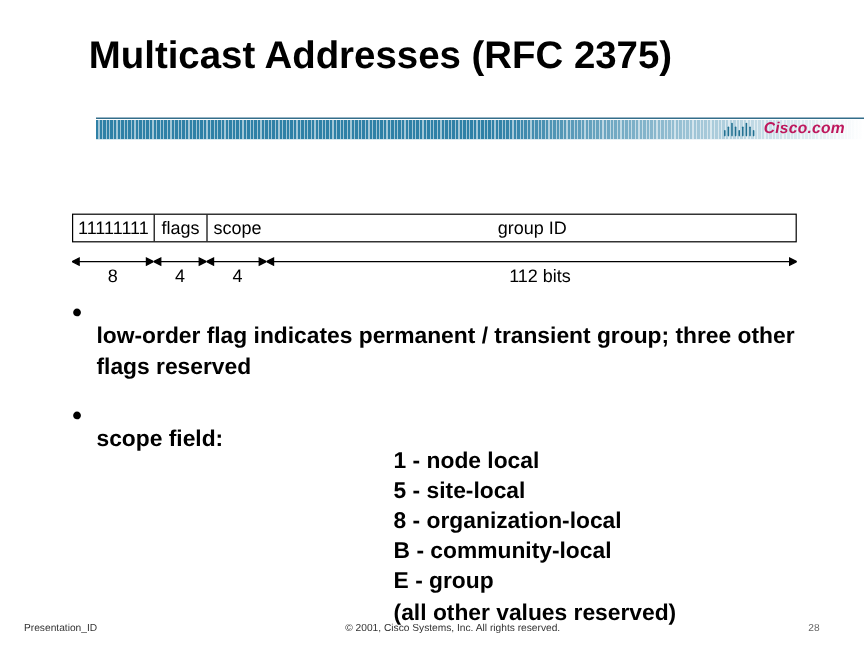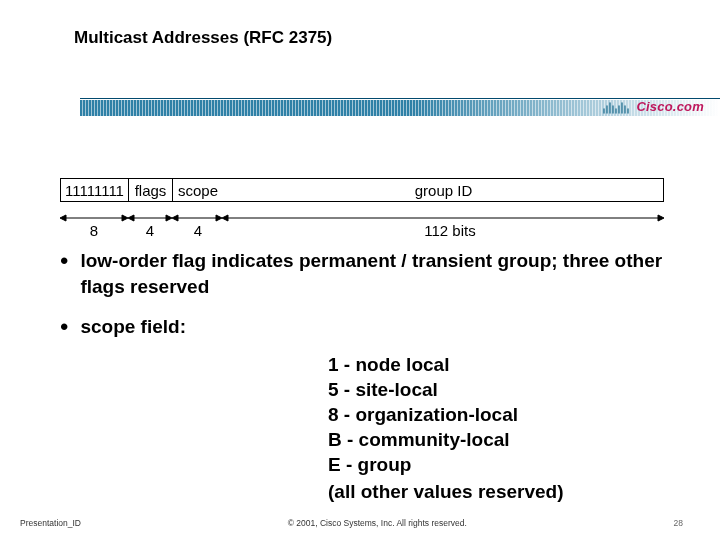--- a/index.html
+++ b/index.html
@@ -1,19 +1,19 @@
 <!DOCTYPE html>
 <html><head>
 <meta charset="utf-8">
 <style>
   * { margin: 0; padding: 0; box-sizing: border-box; }
   html, body { width: 720px; height: 540px; background: #fff; font-family: Arial, Helvetica, sans-serif; color: #000; }
   .slide { position: relative; width: 720px; height: 540px; }
 
-  .title { position: absolute; left: 74px; top: 28px; font-size: 17px; font-weight: bold; }
+  .title { position: absolute; left: 74px; top: 28px; font-size: 32px; font-weight: bold; }
 
   .divider { position: absolute; left: 0; top: 90px; width: 720px; height: 32px; }
   .divider .thin { position: absolute; left: 80px; top: 8px; width: 640px; height: 1px; background: #024a6e; }
   .divider .grad { position: absolute; left: 80px; top: 10px; width: 640px; height: 16px;
     background: linear-gradient(90deg, #0a6a97 0%, #0a6a97 52%, #ffffff 100%); opacity: 0.85; }
   .divider .bars { position: absolute; left: 80px; top: 10px; width: 640px; height: 16px;
     background-image: repeating-linear-gradient(90deg, rgba(255,255,255,0) 0 2px, rgba(255,255,255,0.55) 2px 3px);
     mix-blend-mode: screen; }
 
   .logo { position: absolute; right: 16px; top: 98px; font-size: 14px; color: #be185d; font-weight: bold; }
@@ -37,21 +37,21 @@
   .wlbl.c { left: 108px; }
   .wlbl.d { left: 330px; width: 120px; }
 
   .arrow { position: absolute; top: 6px; height: 8px; }
   .arrow svg { display: block; }
 
   
   .bullets { position: absolute; left: 60px; top: 248px; width: 620px; }
   .bi { display: flex; align-items: flex-start; gap: 12px; margin-bottom: 14px; }
   .dot { font-size: 24px; line-height: 26px; color: #000; }
-  .btxt { font-size: 19px; line-height: 26px; font-weight: bold; }
+  .btxt { font-size: 19px; line-height: 26px; font-weight: bold; margin-top: 20px; }
   .scope-grid { position: absolute; left: 268px; top: 38px; font-size: 19px; font-weight: bold; line-height: 25px; }
   .scope-note { margin-top: 2px; }
 
   .footer { position: absolute; left: 20px; bottom: 12px; font-size: 8.5px; color: #333; width: 663px; display: flex; justify-content: space-between; align-items: baseline; }
   .footer .pn { color: #666; }
 </style>
 </head>
 <body>
 
 <div class="slide">

